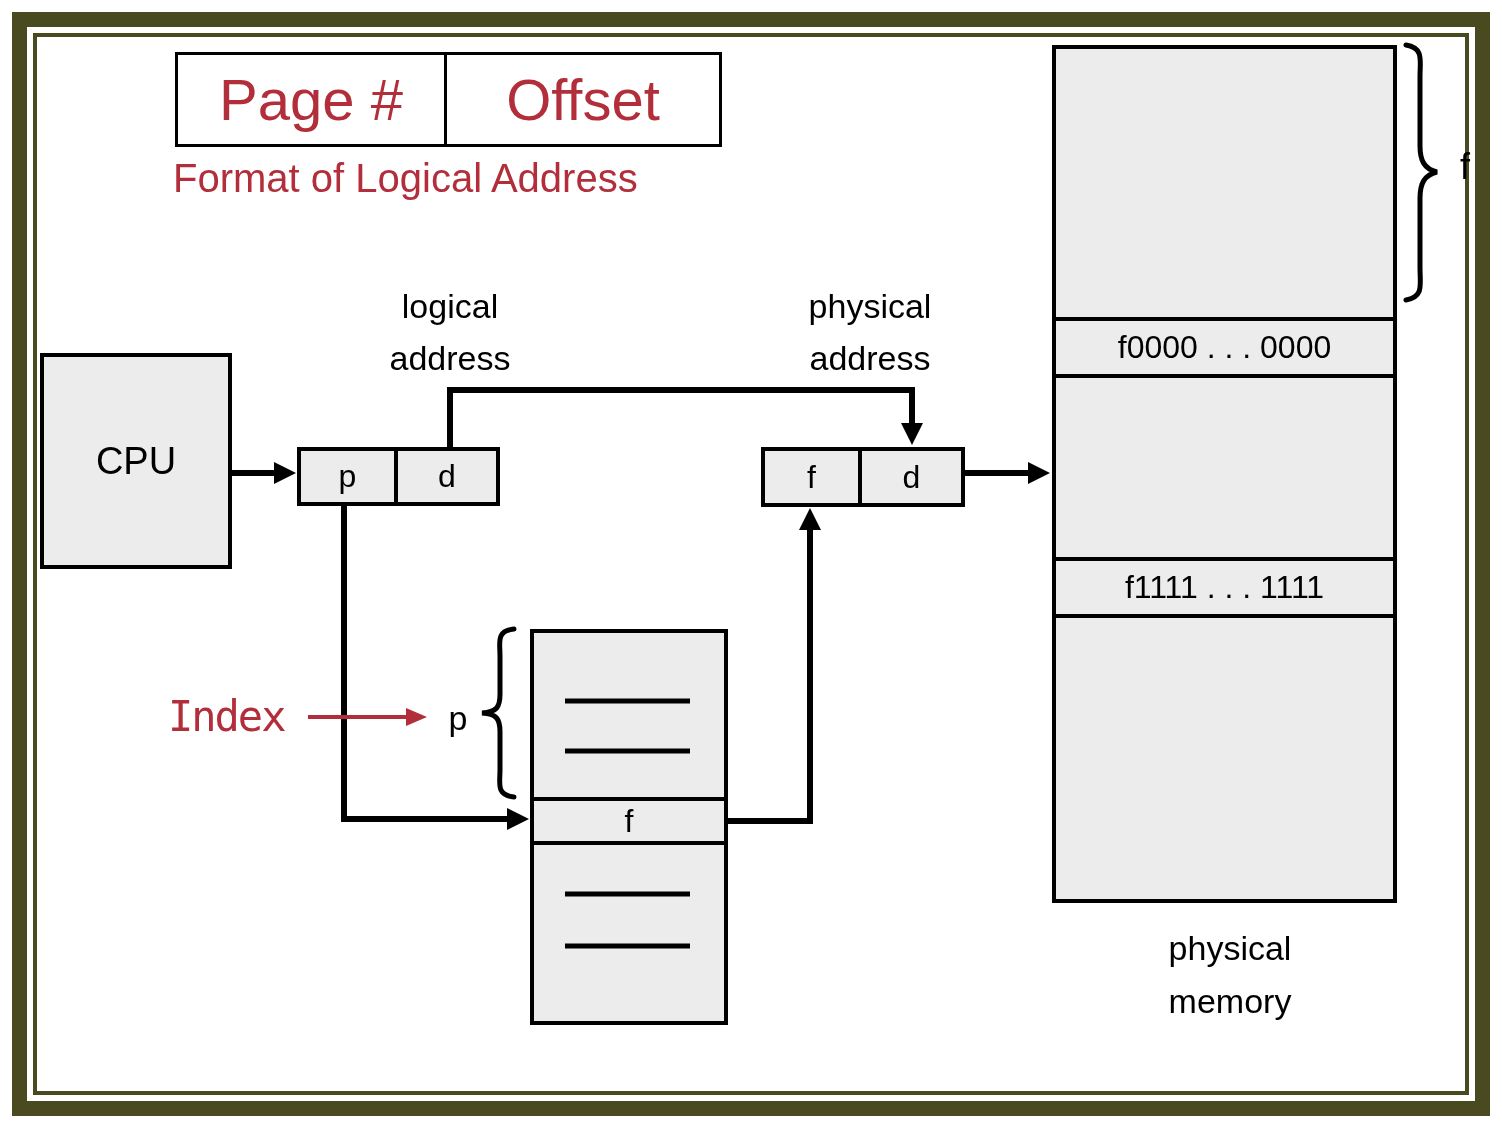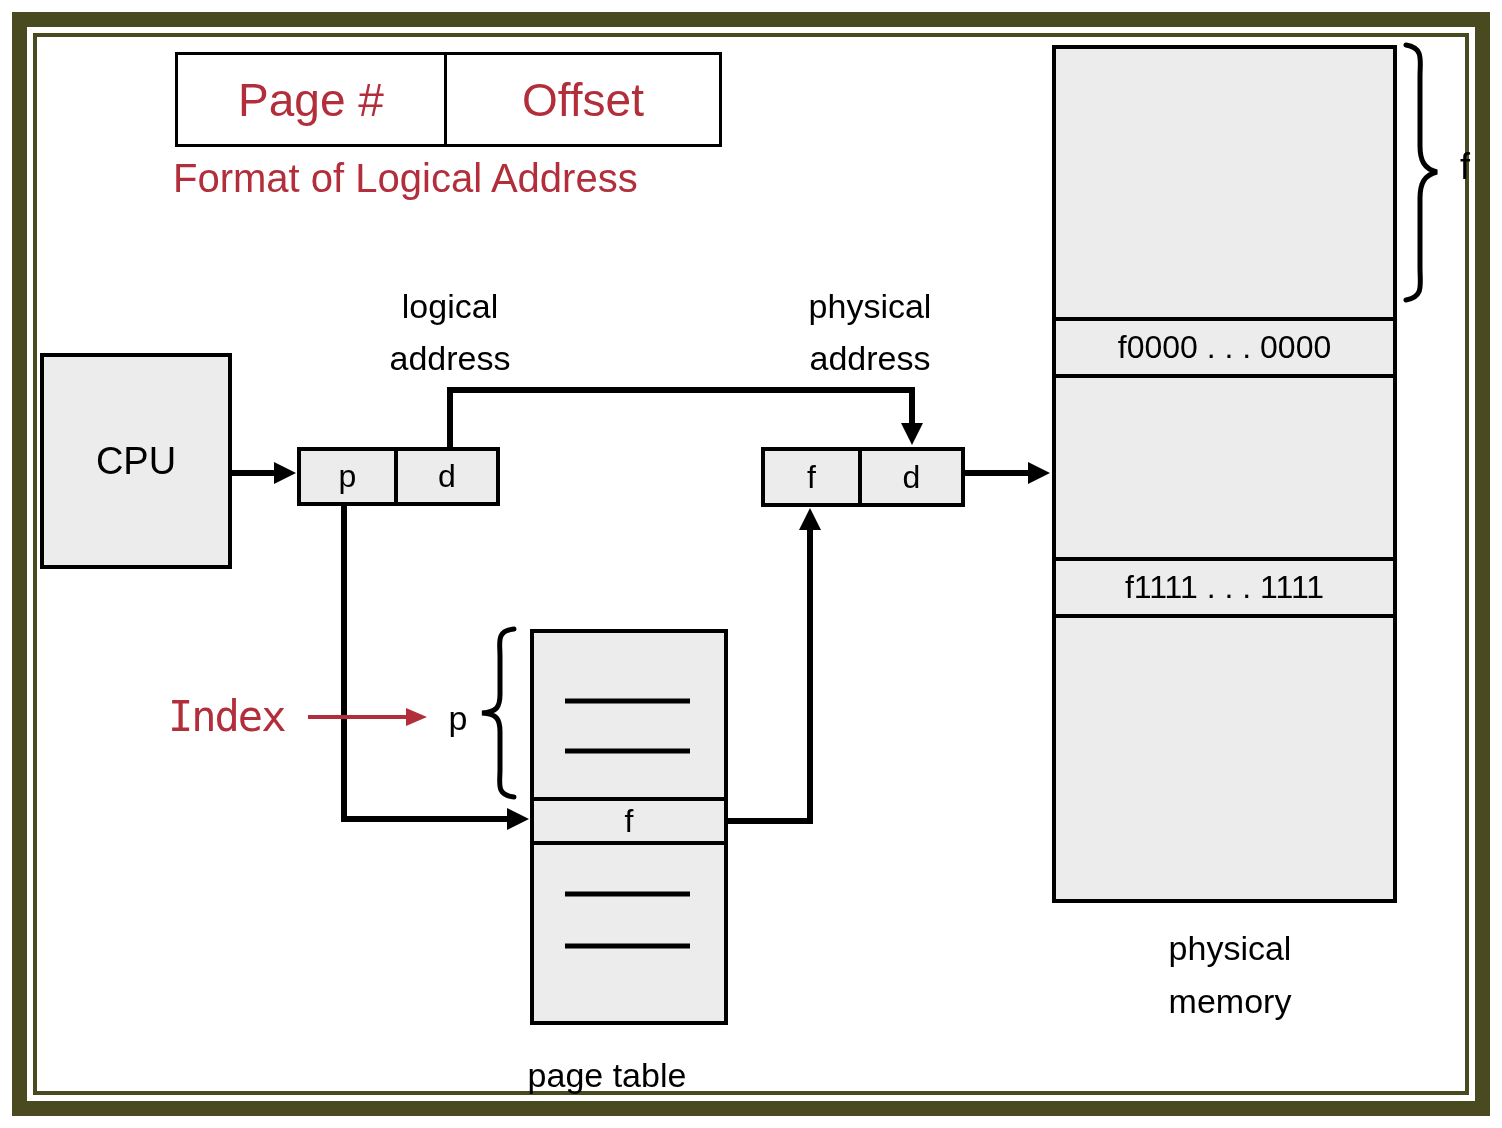--- a/index.html
+++ b/index.html
@@ -32,21 +32,21 @@
     box-sizing:border-box;
     display:flex;
   }
   .cell{
     display:flex;align-items:center;justify-content:center;
     box-sizing:border-box;
   }
   .redtext{color:#b22e3a;}
   .fmt-cell-left{width:269px;border-right:3px solid #000;}
   .fmt-cell-right{flex:1;border-radius:29px;}
-  .fmt-font{font-size:46px;}
+  .fmt-font{font-size:58px;}
   .caption-red{
     position:absolute;
     font-size:40px;
     white-space:nowrap;
   }
   .diagram-label{
     position:absolute;
     font-size:34px;
     color:#000;
     text-align:center;
@@ -129,21 +129,20 @@
     <div class="cell left">f</div>
     <div class="cell right">d</div>
   </div>
 
   <div class="index-label" style="left:168px;top:692px;">Index</div>
   <div class="diagram-label" style="left:440px;top:692px;width:36px;">p</div>
 
   <div class="box" style="left:530px;top:629px;width:198px;height:396px;">
     <div class="pt-frow">f</div>
   </div>
-  <div class="diagram-label" style="left:507px;top:1049px;width:200px;">page table</div>
 
   <div class="box" style="left:1052px;top:45px;width:345px;height:858px;">
     <div class="memory-row" style="top:268px;height:61px;">f0000 . . . 0000</div>
     <div class="memory-row" style="top:508px;height:61px;">f1111 . . . 1111</div>
   </div>
   <div class="diagram-label" style="left:1445px;top:141px;width:40px;font-size:36px;">f</div>
   <div class="diagram-label" style="left:1130px;top:922px;width:200px;line-height:53px;">
     <div>physical</div>
     <div>memory</div>
   </div>

